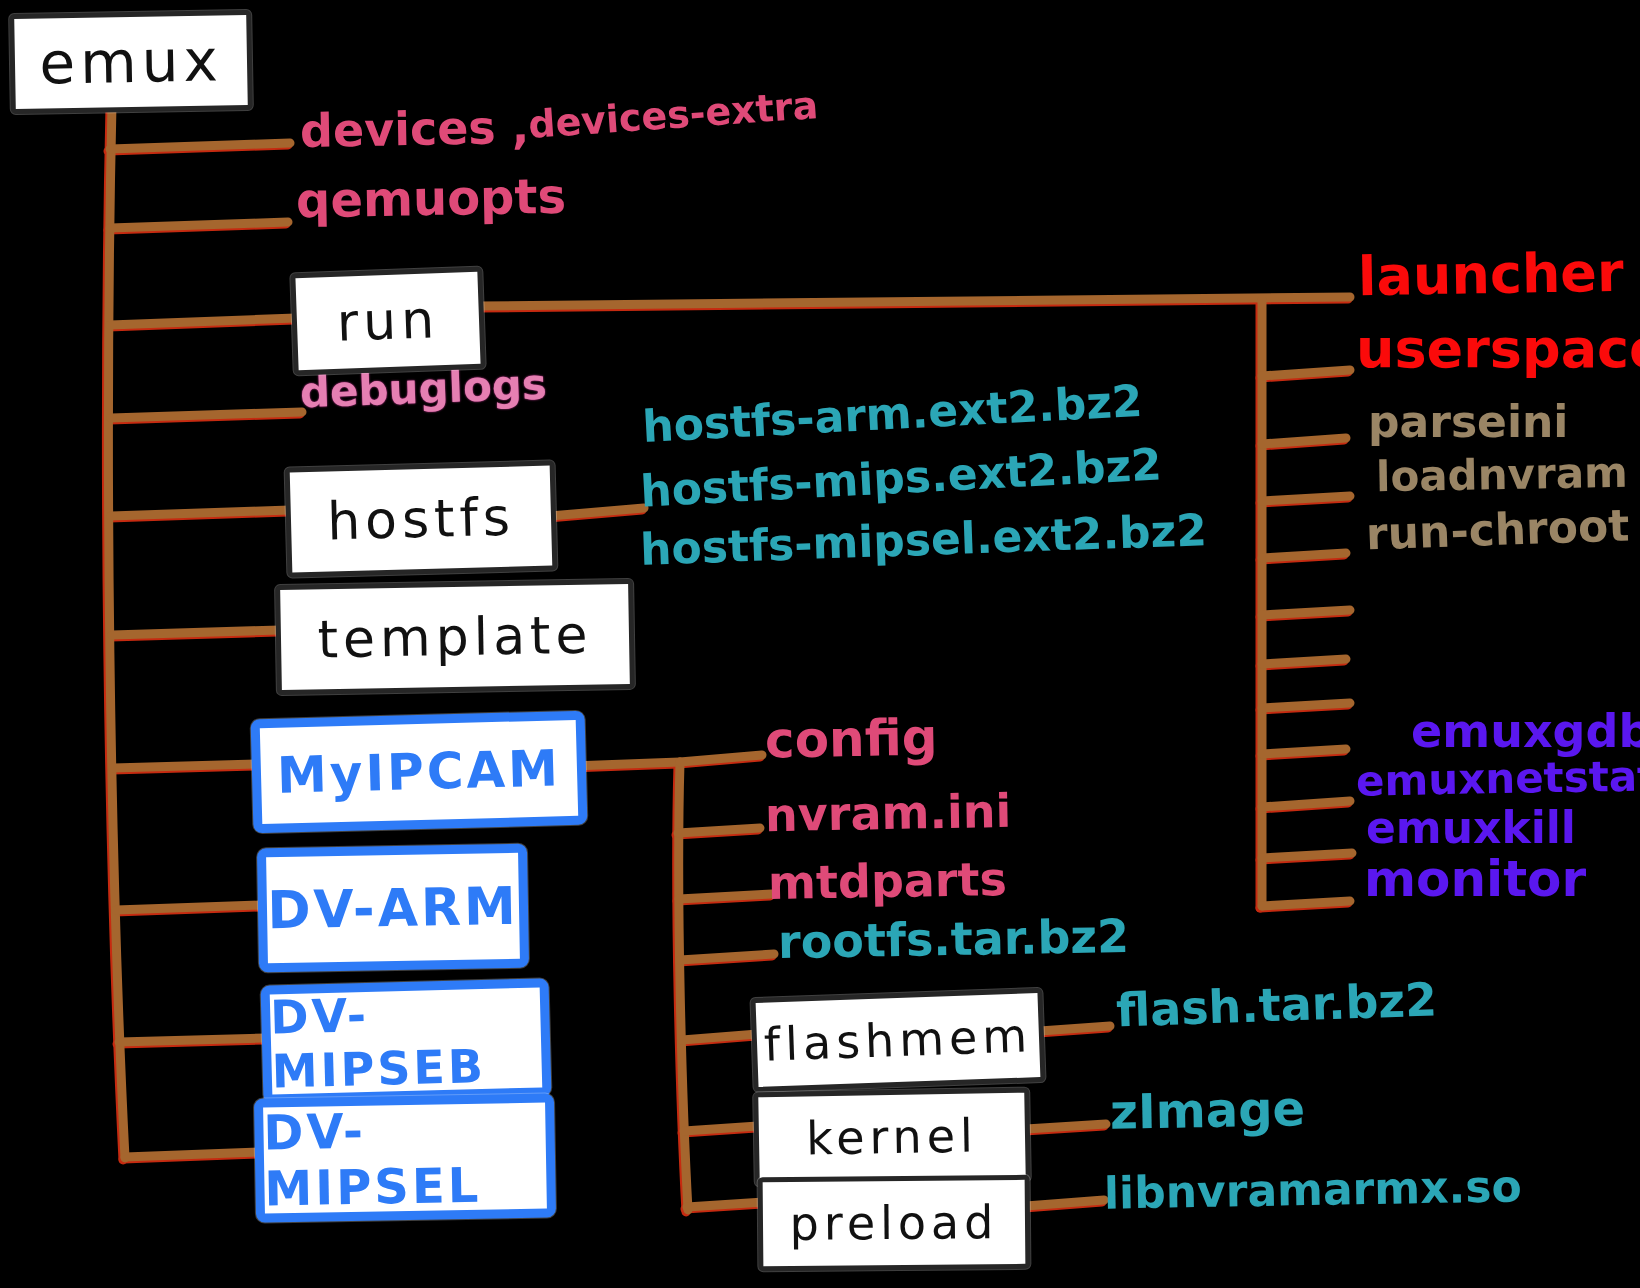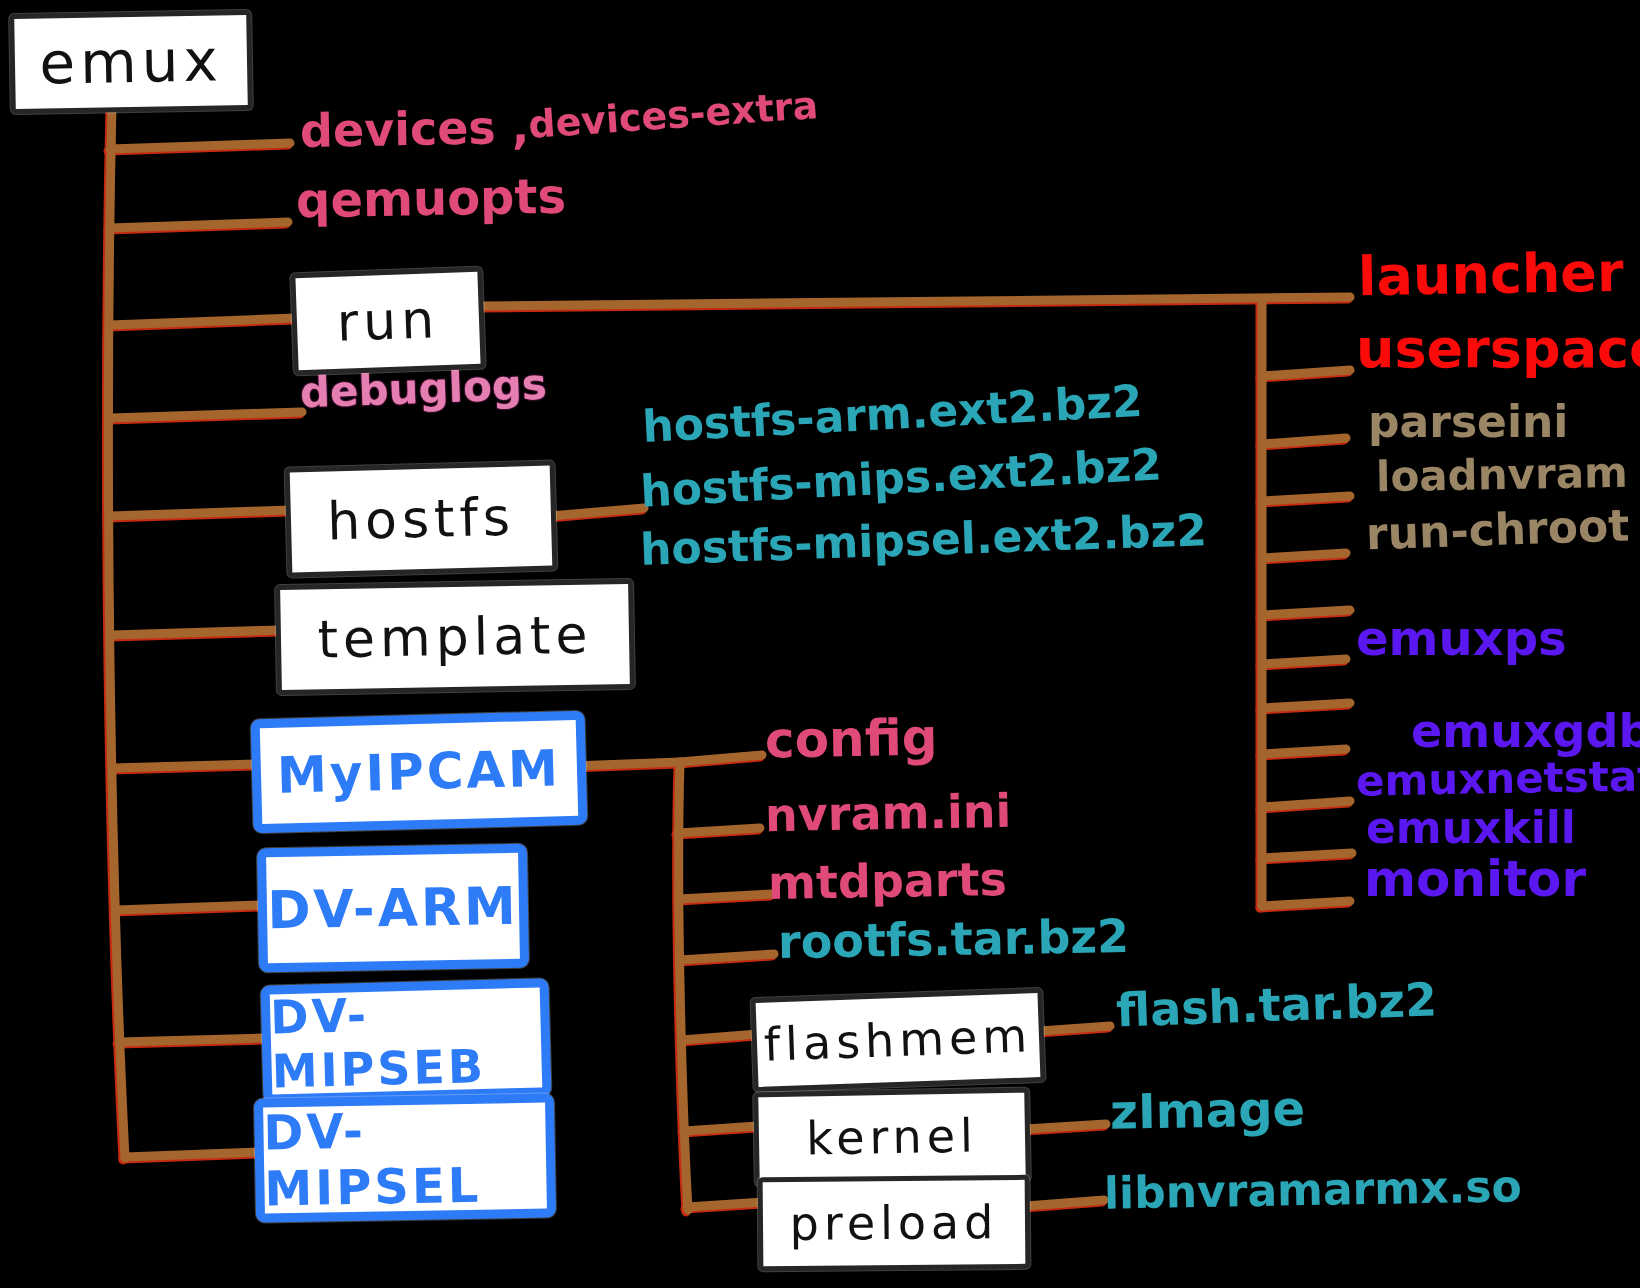--- a/index.html
+++ b/index.html
@@ -131,19 +131,18 @@
 
   <div class="lbl t-teal" style="left:1116px;top:982px;font-size:46px;transform:rotate(-2deg);">flash.tar.bz2</div>
   <div class="lbl t-teal" style="left:1110px;top:1086px;font-size:48px;transform:rotate(-1deg);">zImage</div>
   <div class="lbl t-teal" style="left:1104px;top:1168px;font-size:44px;transform:rotate(-1deg);">libnvramarmx.so</div>
 
   <div class="lbl t-red" style="left:1358px;top:248px;font-size:54px;transform:rotate(-1deg);">launcher</div>
   <div class="lbl t-red" style="left:1356px;top:322px;font-size:54px;">userspace</div>
   <div class="lbl t-tan" style="left:1368px;top:400px;font-size:44px;">parseini</div>
   <div class="lbl t-tan" style="left:1376px;top:454px;font-size:42px;transform:rotate(-1deg);">loadnvram</div>
   <div class="lbl t-tan" style="left:1366px;top:508px;font-size:44px;transform:rotate(-2deg);">run-chroot</div>
-  <div class="lbl t-purple" style="left:1356px;top:614px;font-size:48px;">emuxps</div>
   <div class="lbl t-purple" style="left:1411px;top:708px;font-size:46px;">emuxgdb</div>
   <div class="lbl t-purple" style="left:1356px;top:758px;font-size:42px;transform:rotate(-1deg);">emuxnetstat</div>
   <div class="lbl t-purple" style="left:1356px;top:806px;font-size:44px;margin-left:10px;">emuxkill</div>
   <div class="lbl t-purple" style="left:1364px;top:854px;font-size:50px;">monitor</div>
 
 </div>
 
 </body></html>

